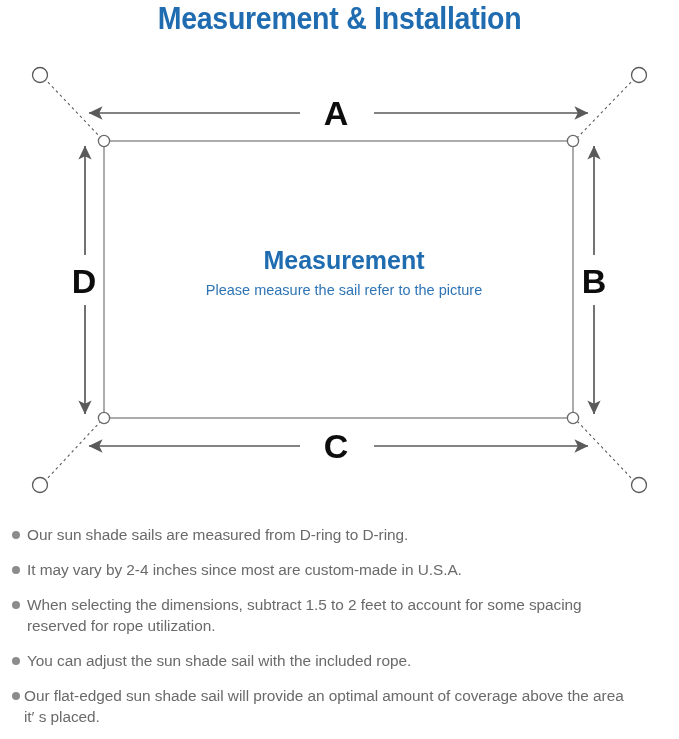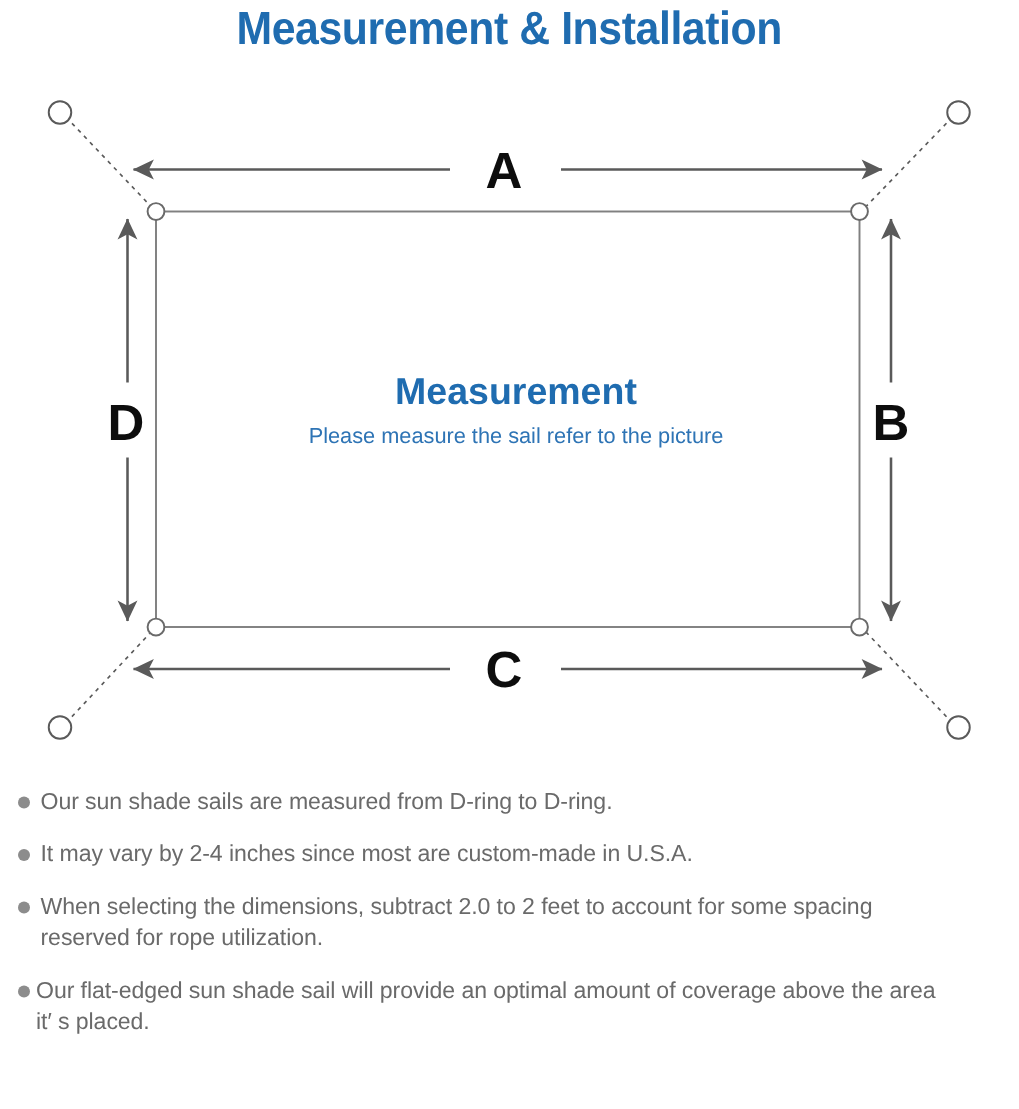--- a/index.html
+++ b/index.html
@@ -168,19 +168,23 @@
   <div class="note-item">
     <span class="note-bullet"></span>
     <span class="note-text">Our sun shade sails are measured from D-ring to D-ring.</span>
   </div>
   <div class="note-item">
     <span class="note-bullet"></span>
     <span class="note-text">It may vary by 2-4 inches since most are custom-made in U.S.A.</span>
   </div>
   <div class="note-item">
     <span class="note-bullet"></span>
-    <span class="note-text">When selecting the dimensions, subtract 2.0 to 2 feet to account for some spacing reserved for rope utilization.</span>
+    <span class="note-text">When selecting the dimensions, subtract 1.5 to 2 feet to account for some spacing reserved for rope utilization.</span>
+  </div>
+  <div class="note-item">
+    <span class="note-bullet"></span>
+    <span class="note-text">You can adjust the sun shade sail with the included rope.</span>
   </div>
   <div class="note-item">
     <span class="note-bullet"></span>
     <span class="note-text">Our flat-edged sun shade sail will provide an optimal amount of coverage above the area it′ s placed.</span>
   </div>
 </div>
 
 </body></html>

